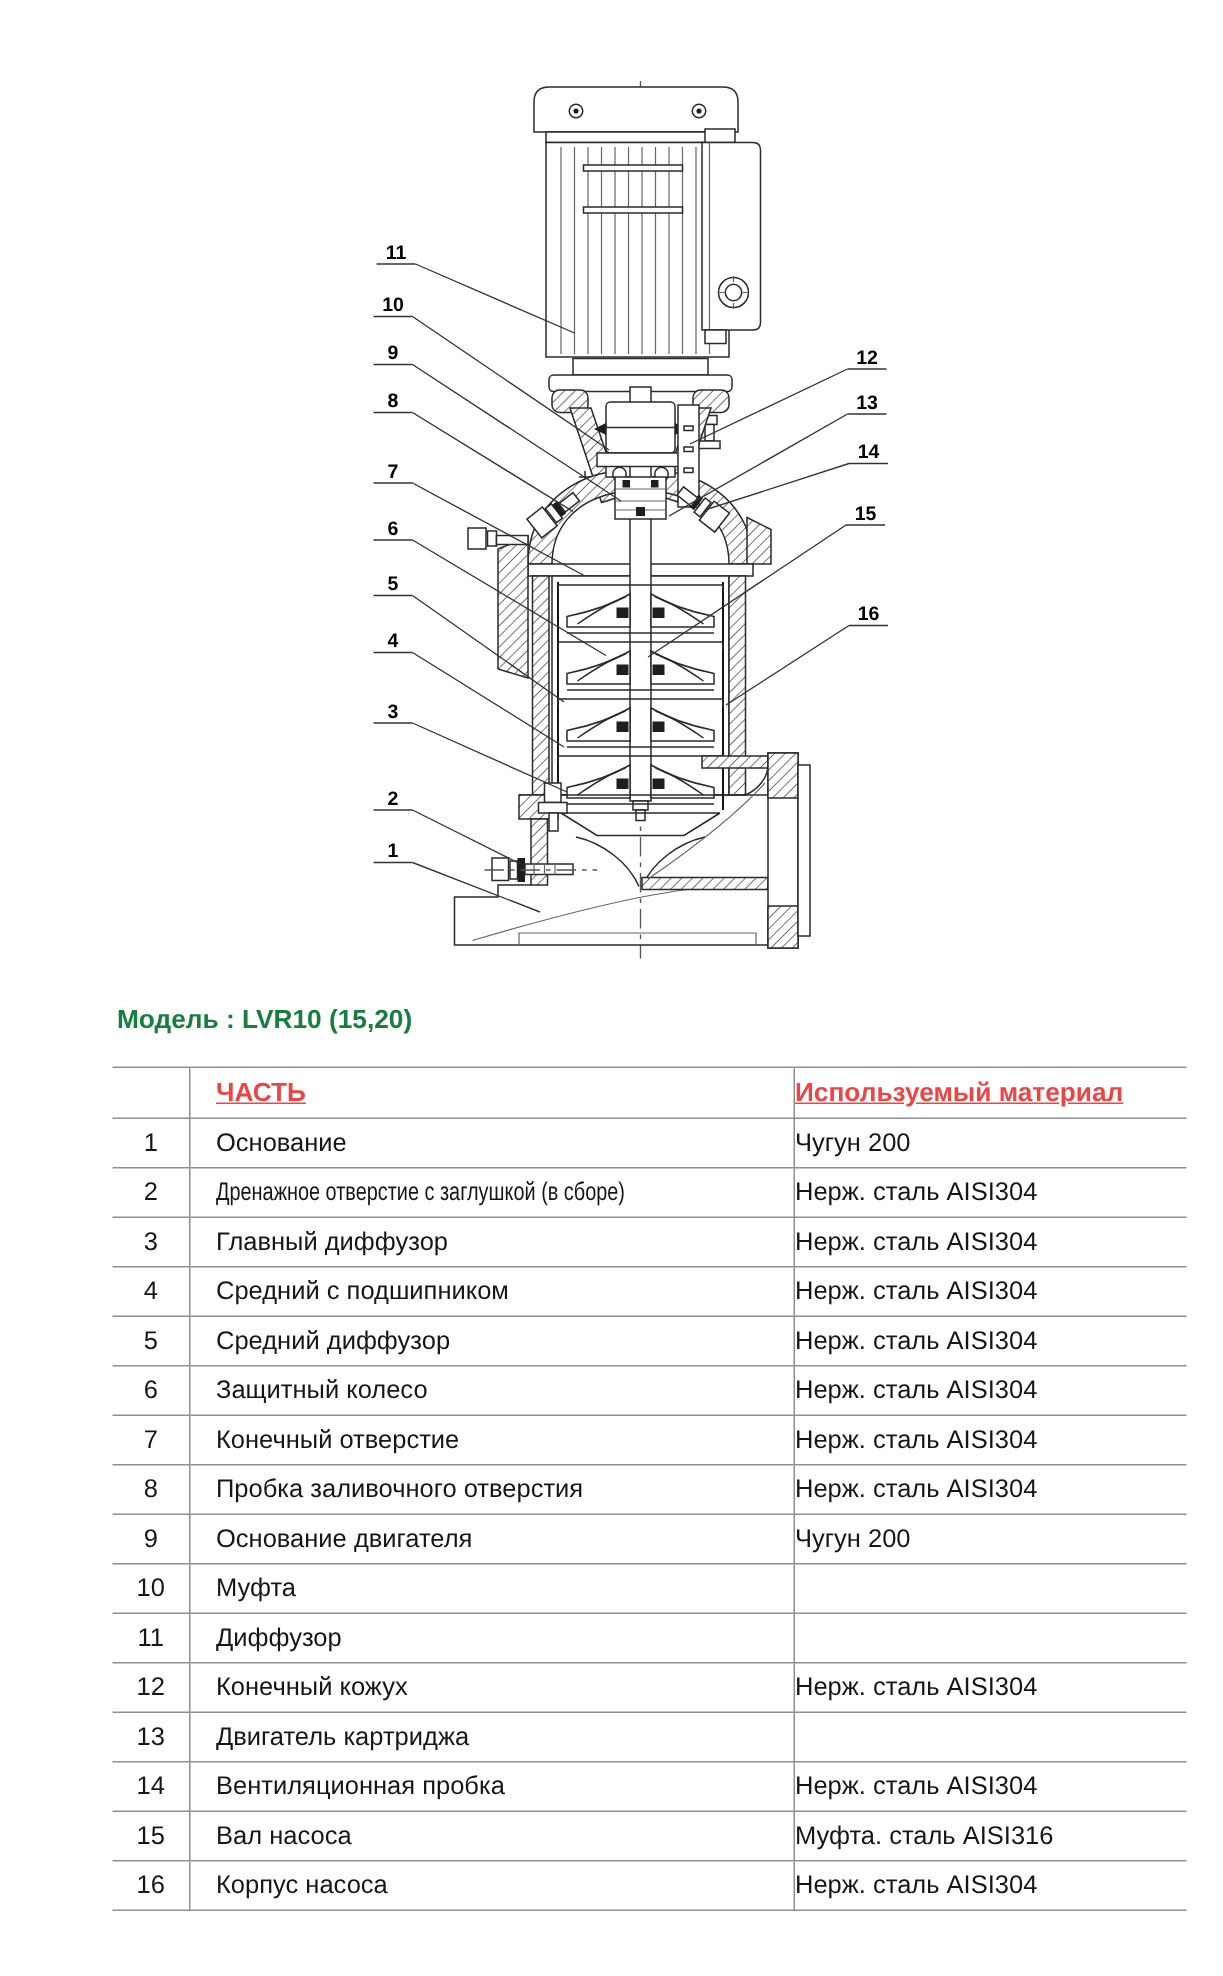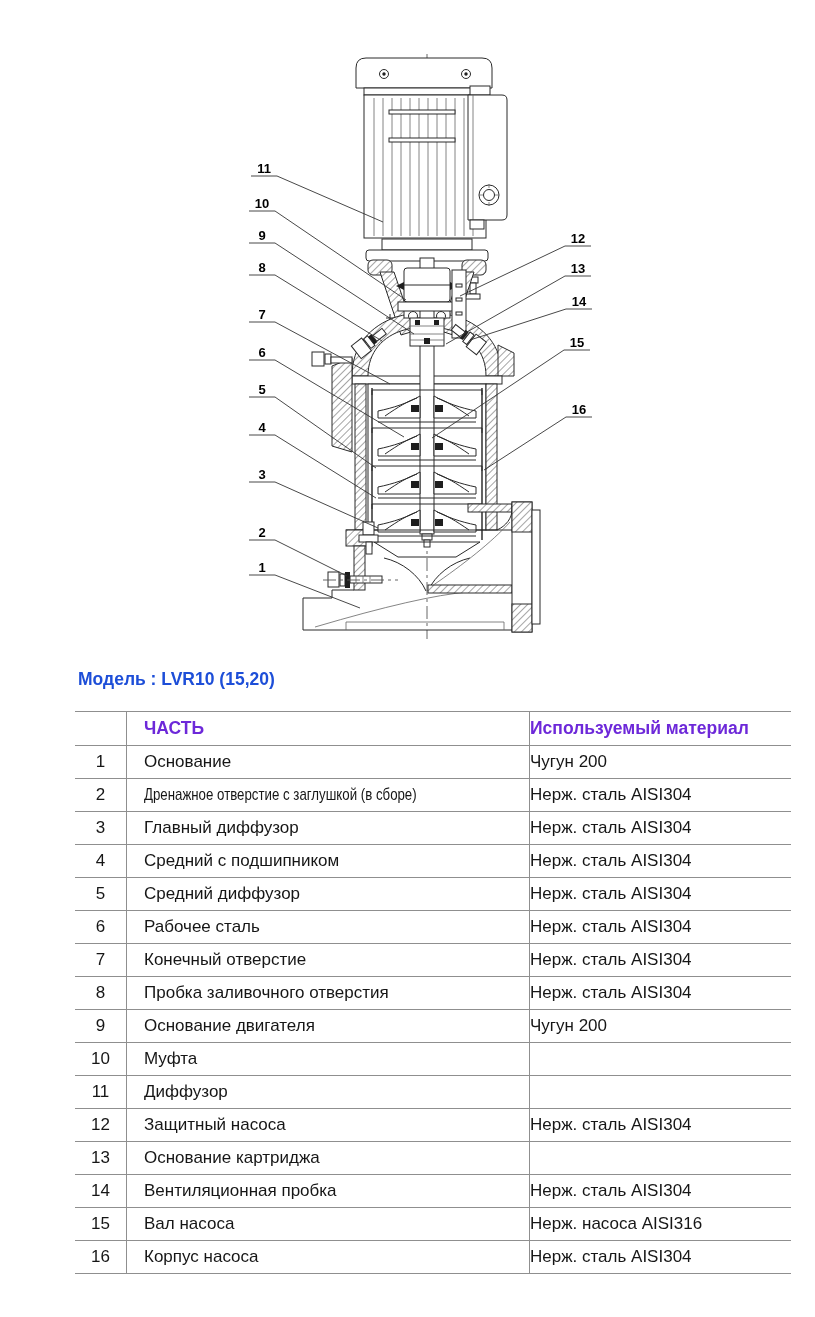--- a/index.html
+++ b/index.html
@@ -12,26 +12,26 @@
   .lnl{fill:none;stroke:#666;stroke-width:0.8;}
   .part{fill:#fff;stroke:#2a2a2a;stroke-width:1;}
   .hatch{fill:url(#hatch);stroke:#2a2a2a;stroke-width:1;}
   .dark{fill:#1e1e1e;stroke:none;}
   .tie{fill:none;stroke:#111;stroke-width:1.3;}
   .cline{fill:none;stroke:#555;stroke-width:0.9;stroke-dasharray:13 4 3 4;}
   .leader{fill:none;stroke:#333;stroke-width:0.9;}
   .callout-num{font-family:"Liberation Sans",sans-serif;font-size:13px;font-weight:bold;fill:#000;}
 
   
-  .model-title{position:absolute;left:78px;top:669px;font-size:17.5px;font-weight:bold;color:#1d4ed8;}
+  .model-title{position:absolute;left:78px;top:669px;font-size:17.5px;font-weight:bold;color:#15803d;}
   table.parts-table{position:absolute;left:75px;top:711px;width:697px;border-collapse:collapse;
         table-layout:fixed;border-top:1px solid #8f8f8f;}
   .parts-table th,.parts-table td{border-bottom:1px solid #8f8f8f;font-size:17px;
         vertical-align:middle;padding:0;overflow:hidden;white-space:nowrap;}
-  .parts-table th{height:33px;font-size:17.5px;font-weight:bold;text-align:left;color:#6d28d9;}
+  .parts-table th{height:33px;font-size:17.5px;font-weight:bold;text-align:left;color:#ef4444;text-decoration:underline;}
   .parts-table td{height:32px;color:#161616;}
   .c-num{width:51px;border-right:1px solid #8f8f8f;text-align:center;}
   .c-part{width:385px;border-right:1px solid #8f8f8f;padding-left:17px;}
   .c-mat{width:261px;padding-left:7px;}
   td.c-part,th.c-part{padding-left:17px;}
   .condensed{display:inline-block;transform:scaleX(0.78);transform-origin:0 50%;white-space:nowrap;}
 </style>
 </head>
 <body>
 
@@ -318,21 +318,21 @@
           <td class="c-part"><span>Средний с подшипником</span></td>
           <td class="c-mat"><span>Нерж. сталь AISI304</span></td>
         </tr>
         <tr>
           <td class="c-num"><span>5</span></td>
           <td class="c-part"><span>Средний диффузор</span></td>
           <td class="c-mat"><span>Нерж. сталь AISI304</span></td>
         </tr>
         <tr>
           <td class="c-num"><span>6</span></td>
-          <td class="c-part"><span>Рабочее сталь</span></td>
+          <td class="c-part"><span>Защитный колесо</span></td>
           <td class="c-mat"><span>Нерж. сталь AISI304</span></td>
         </tr>
         <tr>
           <td class="c-num"><span>7</span></td>
           <td class="c-part"><span>Конечный отверстие</span></td>
           <td class="c-mat"><span>Нерж. сталь AISI304</span></td>
         </tr>
         <tr>
           <td class="c-num"><span>8</span></td>
           <td class="c-part"><span>Пробка заливочного отверстия</span></td>
@@ -348,37 +348,37 @@
           <td class="c-part"><span>Муфта</span></td>
           <td class="c-mat"><span></span></td>
         </tr>
         <tr>
           <td class="c-num"><span>11</span></td>
           <td class="c-part"><span>Диффузор</span></td>
           <td class="c-mat"><span></span></td>
         </tr>
         <tr>
           <td class="c-num"><span>12</span></td>
-          <td class="c-part"><span>Защитный насоса</span></td>
+          <td class="c-part"><span>Конечный кожух</span></td>
           <td class="c-mat"><span>Нерж. сталь AISI304</span></td>
         </tr>
         <tr>
           <td class="c-num"><span>13</span></td>
-          <td class="c-part"><span>Основание картриджа</span></td>
+          <td class="c-part"><span>Двигатель картриджа</span></td>
           <td class="c-mat"><span></span></td>
         </tr>
         <tr>
           <td class="c-num"><span>14</span></td>
           <td class="c-part"><span>Вентиляционная пробка</span></td>
           <td class="c-mat"><span>Нерж. сталь AISI304</span></td>
         </tr>
         <tr>
           <td class="c-num"><span>15</span></td>
           <td class="c-part"><span>Вал насоса</span></td>
-          <td class="c-mat"><span>Нерж. насоса AISI316</span></td>
+          <td class="c-mat"><span>Муфта. сталь AISI316</span></td>
         </tr>
         <tr>
           <td class="c-num"><span>16</span></td>
           <td class="c-part"><span>Корпус насоса</span></td>
           <td class="c-mat"><span>Нерж. сталь AISI304</span></td>
         </tr>
       </tbody>
   </table>
 </div>
 

